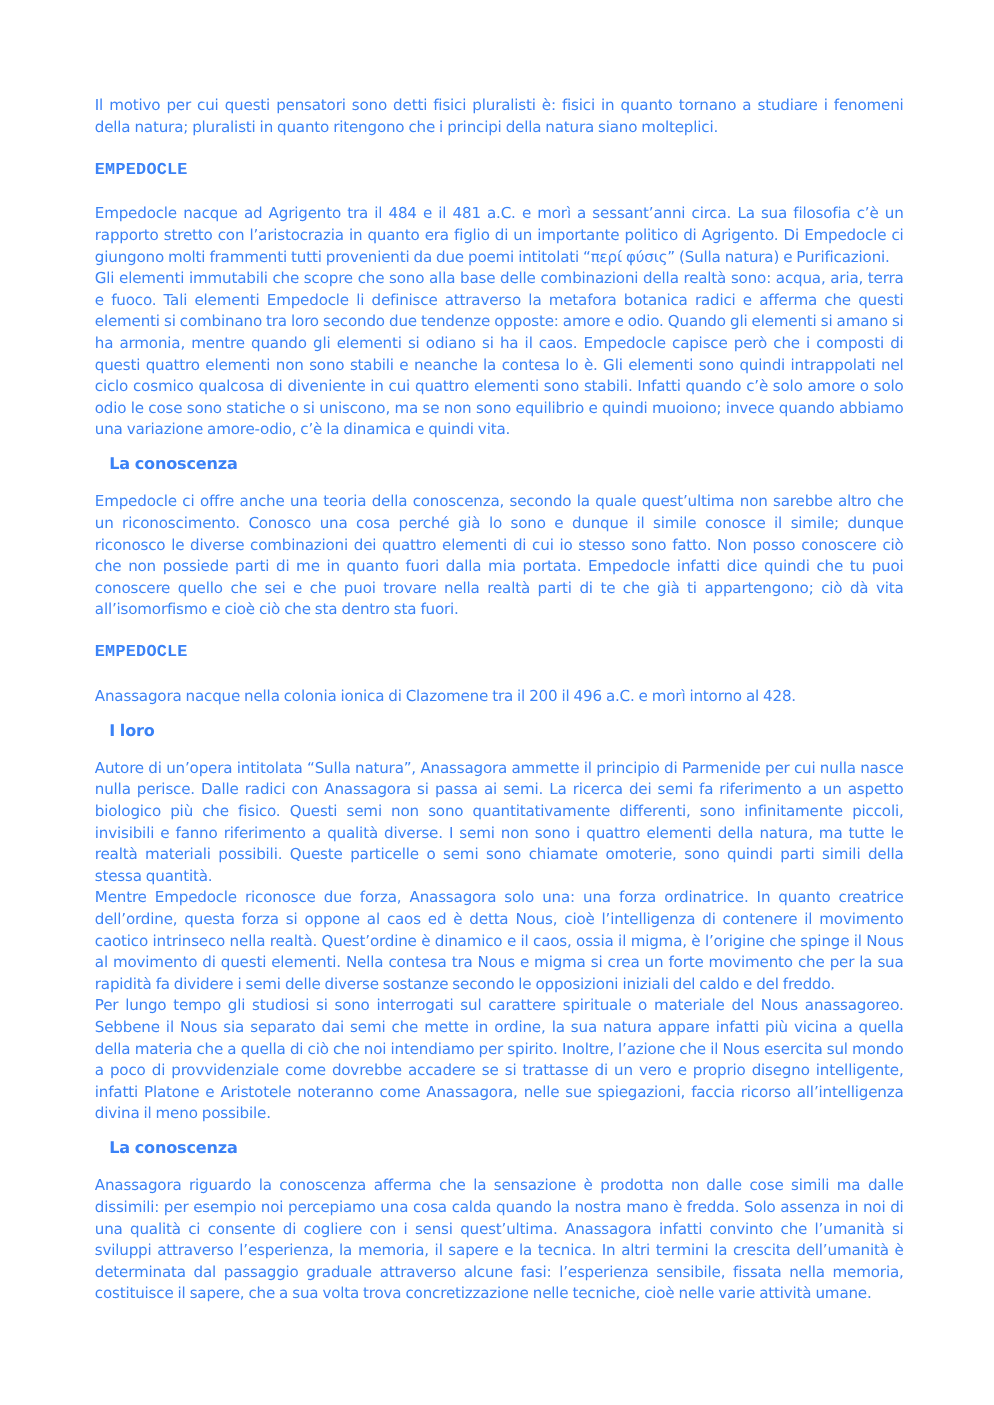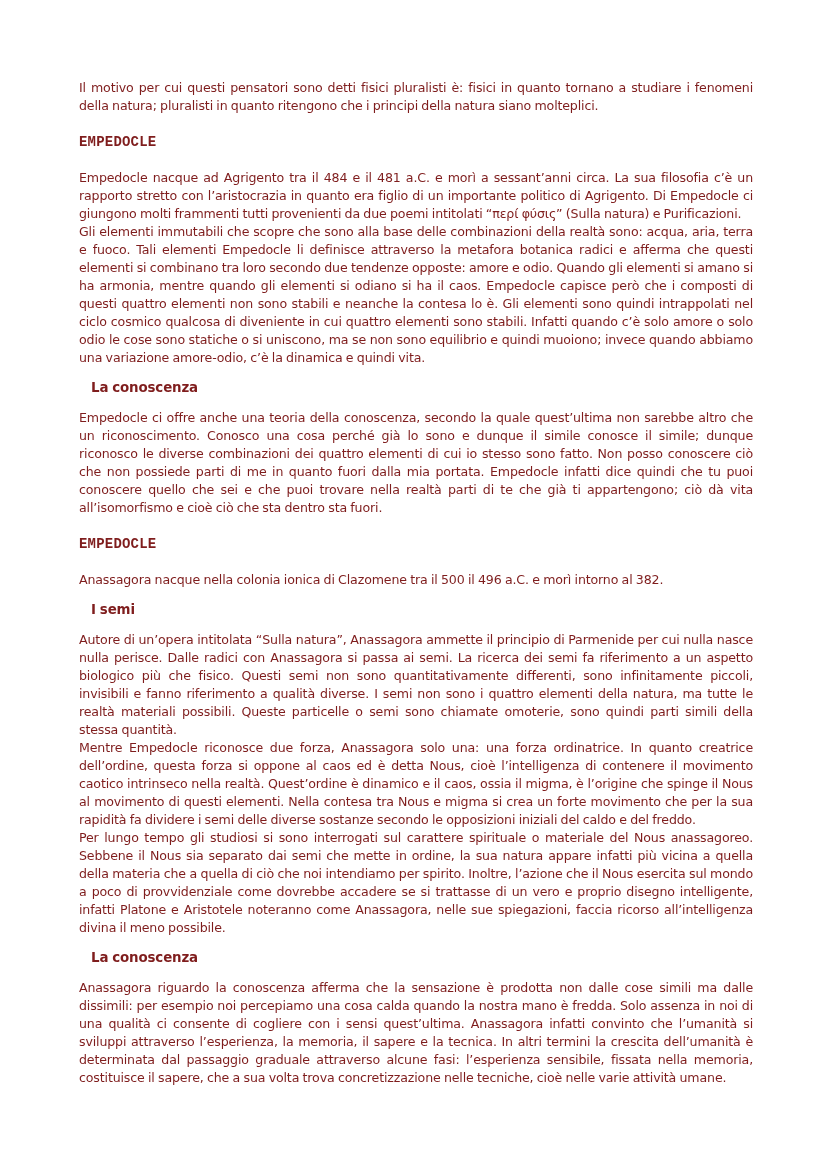--- a/index.html
+++ b/index.html
@@ -1,20 +1,20 @@
 <!DOCTYPE html>
 <html><head>
 <meta charset="utf-8">
 <style>
   html, body { margin: 0; padding: 0; background: #ffffff; }
   body { width: 828px; height: 1171px; overflow: hidden; position: relative; }
   .page {
     position: absolute; left: 79px; top: 79px; width: 674px;
     font-family: "DejaVu Sans", sans-serif;
-    font-size: 12.6px; line-height: 18px; color: #7f1d1d;
+    font-size: 12.6px; line-height: 18px; color: #3b82f6;
     letter-spacing: -0.15px; word-spacing: -0.5px;
   }
   p { margin: 0; text-align: justify; text-align-last: left; }
   .h1 { font-weight: bold; font-size: 14px; letter-spacing: 0.2px; margin: 0; line-height: 18px; font-family: Liberation Mono, monospace; }
   .h2 { font-weight: bold; font-size: 13.4px; margin: 12px; line-height: 18px; }
   .gap-before-h1 { height: 18px; }
   .gap-after-h1 { height: 18px; }
 </style>
 </head>
 <body>
@@ -28,20 +28,20 @@
 
   <p>Empedocle nacque ad Agrigento tra il 484 e il 481 a.C. e morì a sessant’anni circa. La sua filosofia c’è un rapporto stretto con l’aristocrazia in quanto era figlio di un importante politico di Agrigento. Di Empedocle ci giungono molti frammenti tutti provenienti da due poemi intitolati “περί φύσις” (Sulla natura) e Purificazioni.</p>
   <p>Gli elementi immutabili che scopre che sono alla base delle combinazioni della realtà sono: acqua, aria, terra e fuoco. Tali elementi Empedocle li definisce attraverso la metafora botanica radici e afferma che questi elementi si combinano tra loro secondo due tendenze opposte: amore e odio. Quando gli elementi si amano si ha armonia, mentre quando gli elementi si odiano si ha il caos. Empedocle capisce però che i composti di questi quattro elementi non sono stabili e neanche la contesa lo è. Gli elementi sono quindi intrappolati nel ciclo cosmico qualcosa di diveniente in cui quattro elementi sono stabili. Infatti quando c’è solo amore o solo odio le cose sono statiche o si uniscono, ma se non sono equilibrio e quindi muoiono; invece quando abbiamo una variazione amore-odio, c’è la dinamica e quindi vita.</p>
   <h2 class="h2">La conoscenza</h2>
   <p>Empedocle ci offre anche una teoria della conoscenza, secondo la quale quest’ultima non sarebbe altro che un riconoscimento. Conosco una cosa perché già lo sono e dunque il simile conosce il simile; dunque riconosco le diverse combinazioni dei quattro elementi di cui io stesso sono fatto. Non posso conoscere ciò che non possiede parti di me in quanto fuori dalla mia portata. Empedocle infatti dice quindi che tu puoi conoscere quello che sei e che puoi trovare nella realtà parti di te che già ti appartengono; ciò dà vita all’isomorfismo e cioè ciò che sta dentro sta fuori.</p>
 
   <div class="gap-before-h1"></div>
   <h1 class="h1">EMPEDOCLE</h1>
   <div class="gap-after-h1"></div>
 
-  <p>Anassagora nacque nella colonia ionica di Clazomene tra il 500 il 496 a.C. e morì intorno al 382.</p>
-  <h2 class="h2">I semi</h2>
+  <p>Anassagora nacque nella colonia ionica di Clazomene tra il 200 il 496 a.C. e morì intorno al 428.</p>
+  <h2 class="h2">I loro</h2>
   <p>Autore di un’opera intitolata “Sulla natura”, Anassagora ammette il principio di Parmenide per cui nulla nasce nulla perisce. Dalle radici con Anassagora si passa ai semi. La ricerca dei semi fa riferimento a un aspetto biologico più che fisico. Questi semi non sono quantitativamente differenti, sono infinitamente piccoli, invisibili e fanno riferimento a qualità diverse. I semi non sono i quattro elementi della natura, ma tutte le realtà materiali possibili. Queste particelle o semi sono chiamate omoterie, sono quindi parti simili della stessa quantità.</p>
   <p>Mentre Empedocle riconosce due forza, Anassagora solo una: una forza ordinatrice. In quanto creatrice dell’ordine, questa forza si oppone al caos ed è detta Nous, cioè l’intelligenza di contenere il movimento caotico intrinseco nella realtà. Quest’ordine è dinamico e il caos, ossia il migma, è l’origine che spinge il Nous al movimento di questi elementi. Nella contesa tra Nous e migma si crea un forte movimento che per la sua rapidità fa dividere i semi delle diverse sostanze secondo le opposizioni iniziali del caldo e del freddo.</p>
   <p>Per lungo tempo gli studiosi si sono interrogati sul carattere spirituale o materiale del Nous anassagoreo. Sebbene il Nous sia separato dai semi che mette in ordine, la sua natura appare infatti più vicina a quella della materia che a quella di ciò che noi intendiamo per spirito. Inoltre, l’azione che il Nous esercita sul mondo a poco di provvidenziale come dovrebbe accadere se si trattasse di un vero e proprio disegno intelligente, infatti Platone e Aristotele noteranno come Anassagora, nelle sue spiegazioni, faccia ricorso all’intelligenza divina il meno possibile.</p>
   <h2 class="h2">La conoscenza</h2>
   <p>Anassagora riguardo la conoscenza afferma che la sensazione è prodotta non dalle cose simili ma dalle dissimili: per esempio noi percepiamo una cosa calda quando la nostra mano è fredda. Solo assenza in noi di una qualità ci consente di cogliere con i sensi quest’ultima. Anassagora infatti convinto che l’umanità si sviluppi attraverso l’esperienza, la memoria, il sapere e la tecnica. In altri termini la crescita dell’umanità è determinata dal passaggio graduale attraverso alcune fasi: l’esperienza sensibile, fissata nella memoria, costituisce il sapere, che a sua volta trova concretizzazione nelle tecniche, cioè nelle varie attività umane.</p>
 </div>
 
 </body></html>

